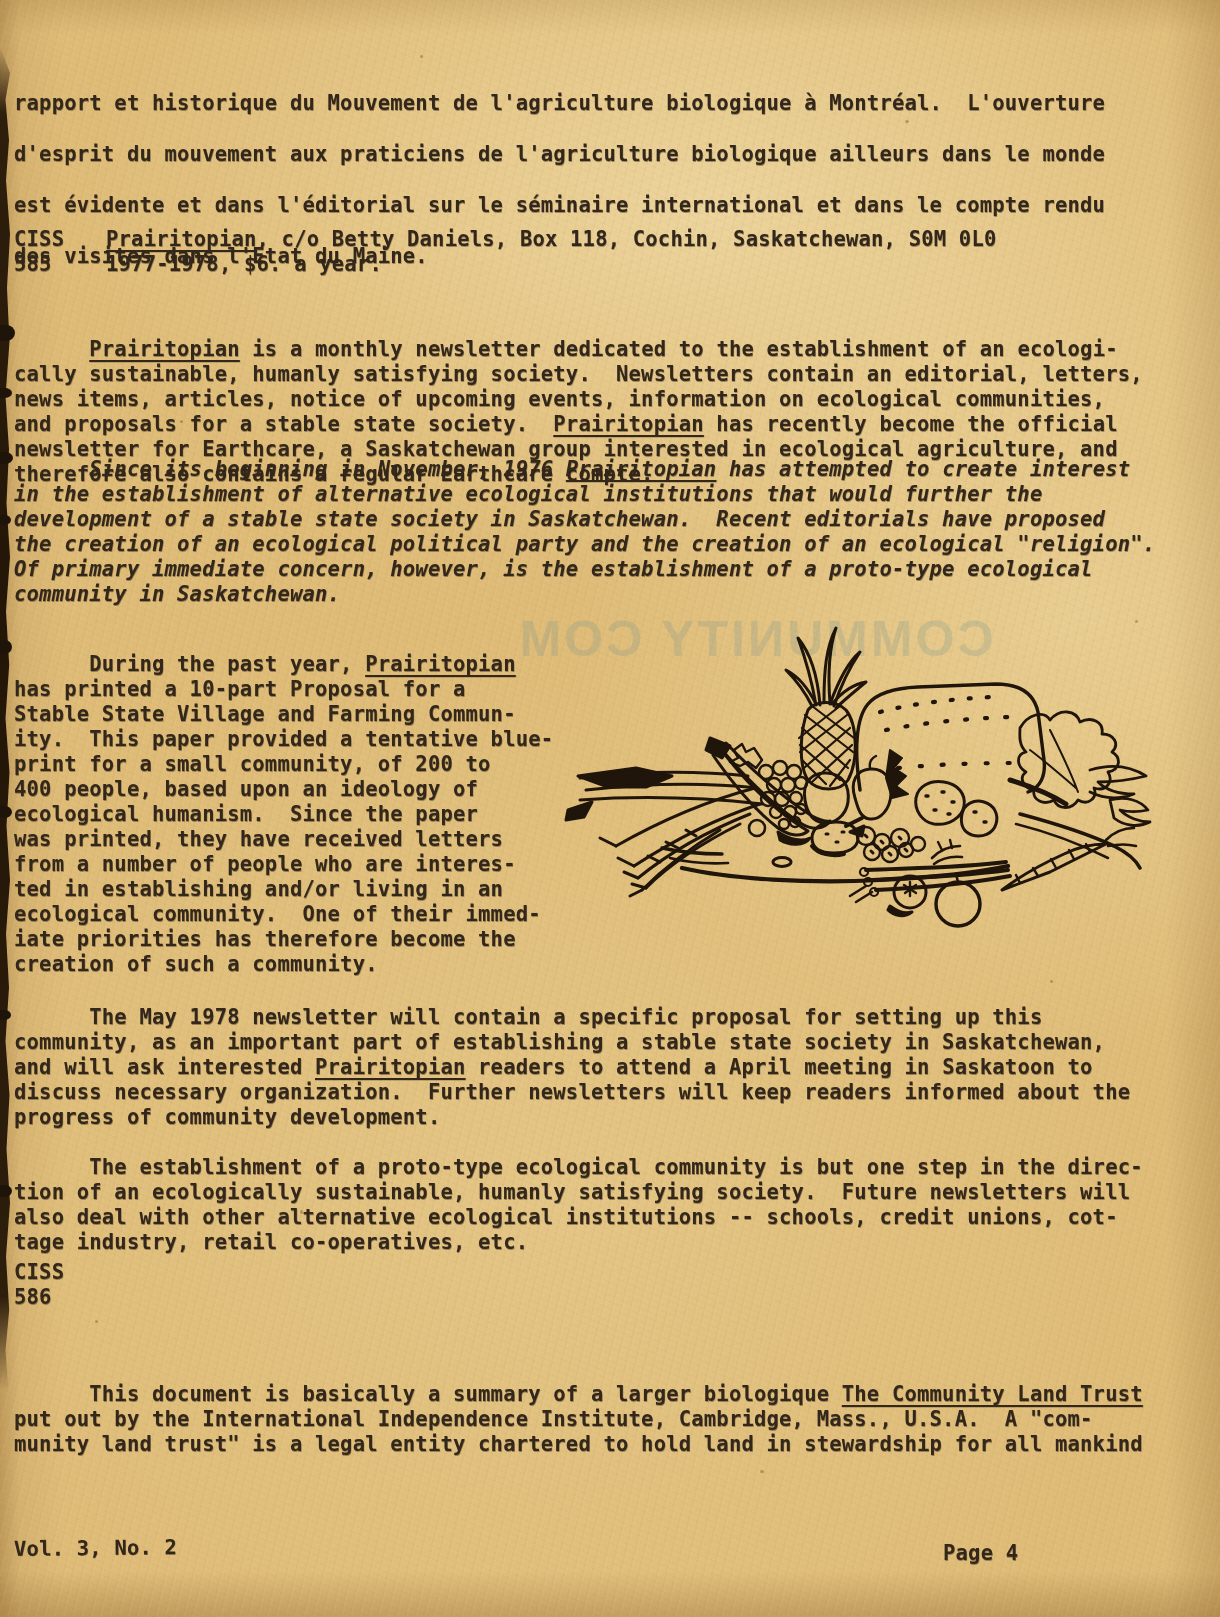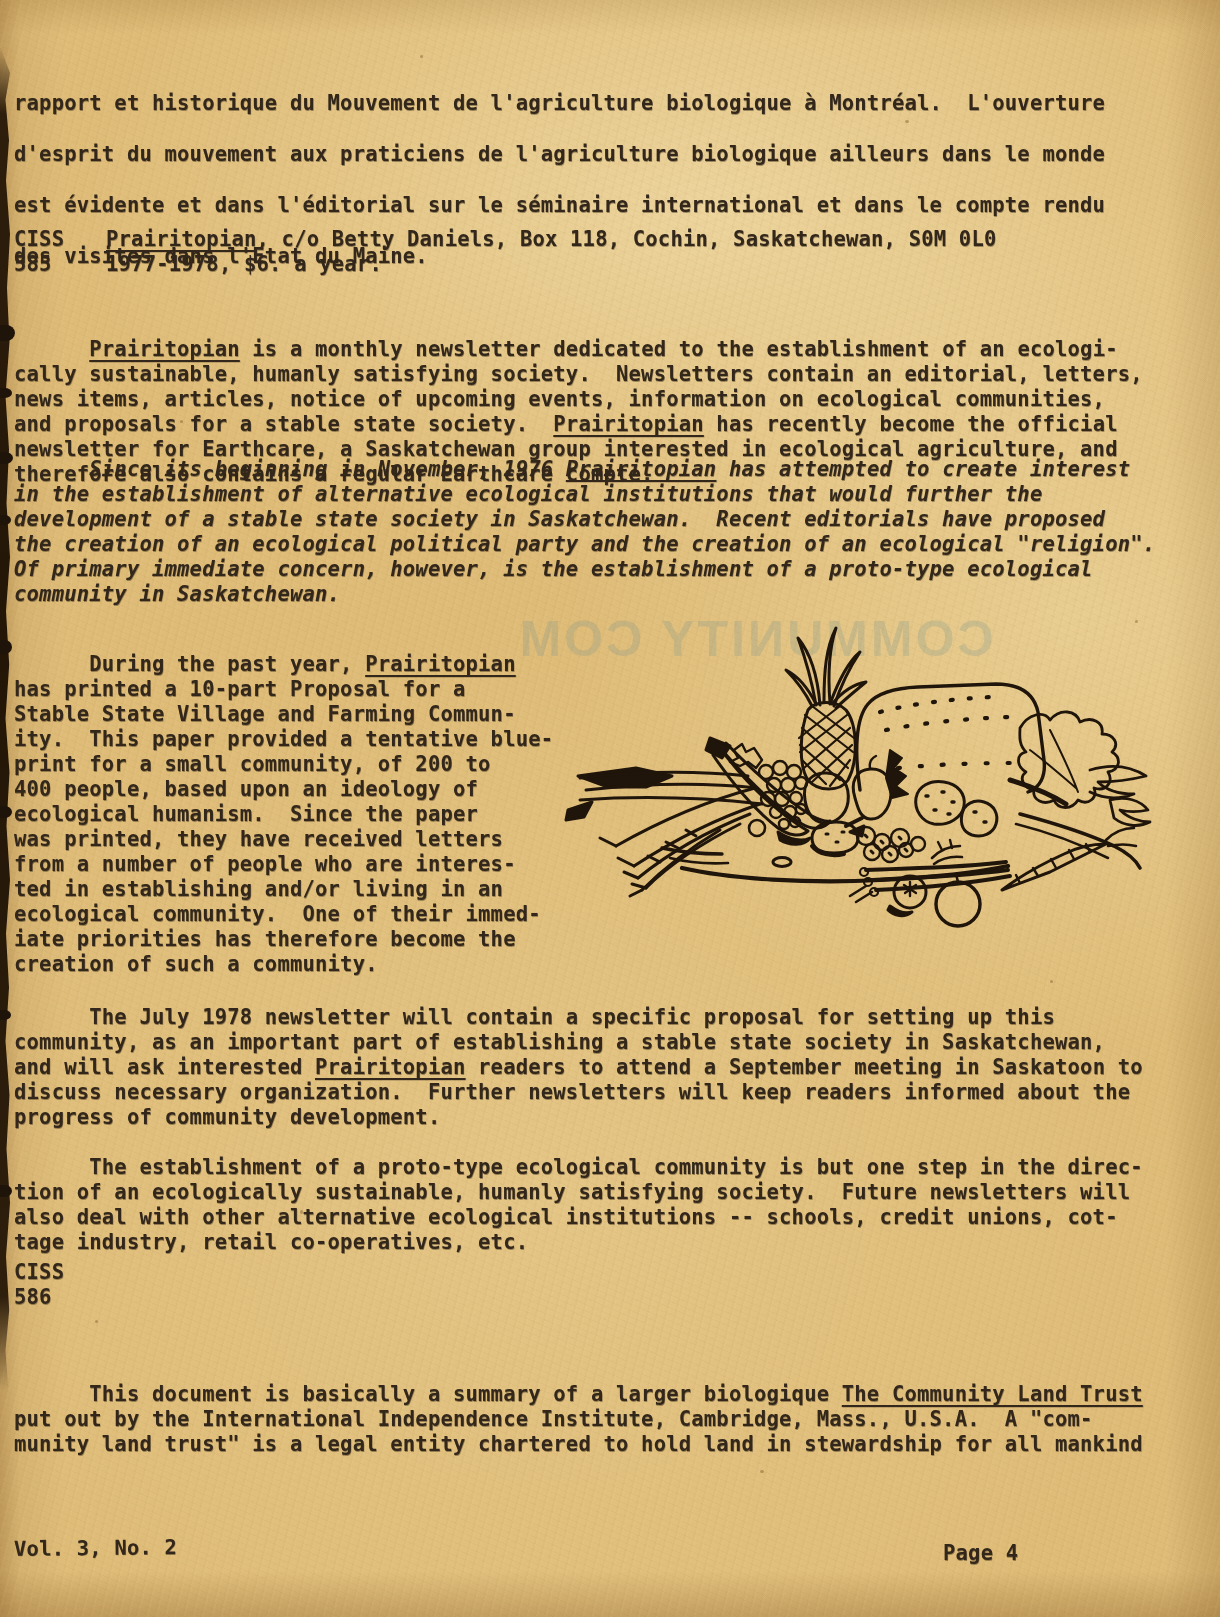--- a/index.html
+++ b/index.html
@@ -122,23 +122,23 @@
 ity.  This paper provided a tentative blue-
 print for a small community, of 200 to
 400 people, based upon an ideology of
 ecological humanism.  Since the paper
 was printed, they have received letters
 from a number of people who are interes-
 ted in establishing and/or living in an
 ecological community.  One of their immed-
 iate priorities has therefore become the
 creation of such a community.</span></div>
-  <div class="type p4"><span>      The July 1978 newsletter will contain a specific proposal for setting up this
+  <div class="type p4"><span>      The May 1978 newsletter will contain a specific proposal for setting up this
 community, as an important part of establishing a stable state society in Saskatchewan,
-and will ask interested </span><span class="u">Prairitopian</span><span> readers to attend a September meeting in Saskatoon to
+and will ask interested </span><span class="u">Prairitopian</span><span> readers to attend a April meeting in Saskatoon to
 discuss necessary organization.  Further newsletters will keep readers informed about the
 progress of community development.</span></div>
   <div class="type p5"><span>      The establishment of a proto-type ecological community is but one step in the direc-
 tion of an ecologically sustainable, humanly satisfying society.  Future newsletters will
 also deal with other alternative ecological institutions -- schools, credit unions, cot-
 tage industry, retail co-operatives, etc.</span></div>
 
   <div class="type e586-label"><span>CISS</span>
 <span>586</span></div>
 

